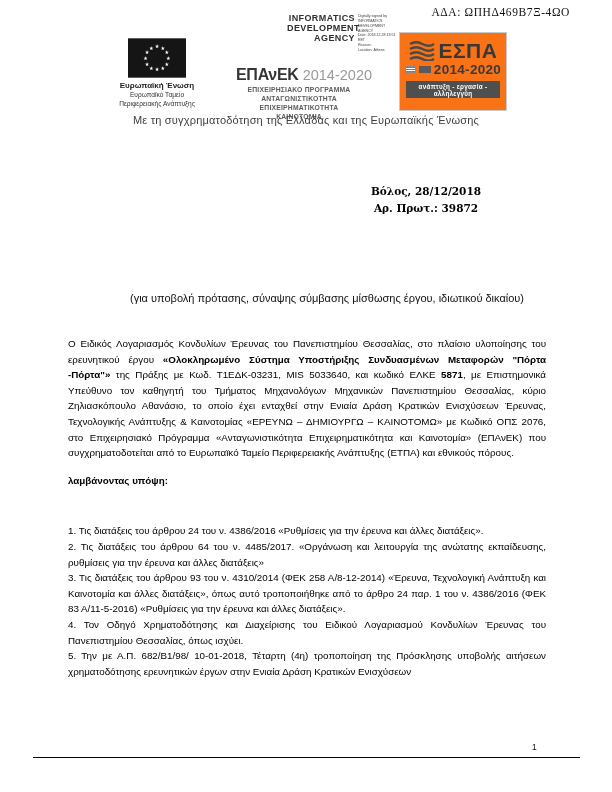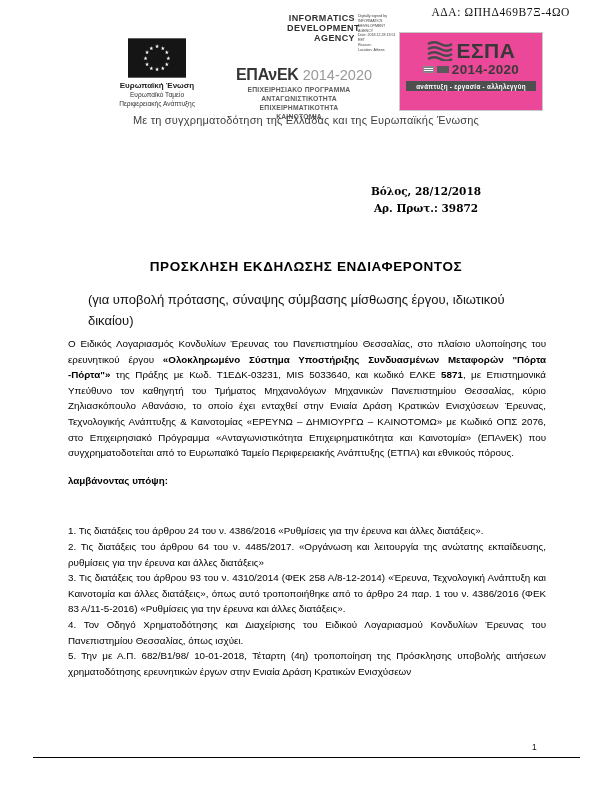--- a/index.html
+++ b/index.html
@@ -23,43 +23,43 @@
   .epanek-title { font-size:16px; font-weight:bold; color:#353535; letter-spacing:-0.3px; white-space:nowrap;margin-top:24px; }
   .epanek-title .years { font-weight:normal; color:#9a9a9a; font-size:14.5px; letter-spacing:0; }
   .epanek-lines { margin-top:2px; font-size:6.8px; font-weight:bold; color:#5c5c5c; line-height:1.32; letter-spacing:0.2px; }
 
   
   .stamp { position:absolute; left:287px; top:13px; width:112px; display:flex; gap:3px; z-index:6; }
   .stamp-agency { width:68px; font-size:9px; font-weight:600; color:#2e2e2e; line-height:1.12; letter-spacing:0.4px;text-align:right; }
   .stamp-details { width:40px; font-size:3.6px; color:#3c3c3c; line-height:1.35; padding-top:1px; }
 
   
-  .espa { position:absolute; left:399px; top:32px; width:144px; height:79px; border:1px solid #c8c8c8; background:#ec4899; }
+  .espa { position:absolute; left:399px; top:32px; width:108px; height:79px; border:1px solid #c8c8c8; background:#f97316; }
   .espa-row1 { display:flex; align-items:center; justify-content:center; gap:4px; margin-top:7px; }
   .espa-name { font-size:21px; font-weight:bold; color:#383838; letter-spacing:0.5px; line-height:1; }
   .espa-row2 { display:flex; align-items:center; justify-content:center; gap:3px; margin-top:2px; }
   .flag-gr { width:11px; height:7px; border:0.5px solid #8a8a8a;
              background:repeating-linear-gradient(180deg,#7d7d7d 0 1px,#fff 1px 2.2px); }
   .flag-eu-mini { width:12px; height:7px; background:#5a5a5a; }
   .espa-years { font-size:13.5px; font-weight:bold; color:#3a3a3a; letter-spacing:0.3px; line-height:1; }
   .espa-banner { margin:4px 6px 0; background:#4f4f4f; color:#fff; font-size:6.3px; font-weight:bold;
                  text-align:center; padding:2px 0 1.5px; letter-spacing:0.3px; }
 
   
   .cofin { position:absolute; top:114px; left:0; right:0; text-align:center; font-size:11px; color:#3f3f3f; letter-spacing:0.2px; }
 
   
   .meta-block { position:absolute; left:360px; top:183px; width:132px; text-align:center;
                 font-family:"DejaVu Serif", serif; font-weight:bold; font-size:10.5px; line-height:1.65; color:#000; }
 
   
   .doc-title { position:absolute; top:259px; left:0; right:0; text-align:center;
                font-size:13.5px; font-weight:bold; letter-spacing:0.6px; }
-  .doc-subtitle { position:absolute; top:289px; left:88px; right:88px; text-align:left;
-                  font-size:13px; line-height:1.65; color:#111; }
+  .doc-subtitle { position:absolute; top:289px; left:88px; right:88px; text-align:right;
+                  font-size:11px; line-height:1.65; color:#111; }
 
   
   .body-text { position:absolute; left:68px; top:336px; width:478px;
                font-size:9.8px; line-height:15.6px; text-align:justify; color:#000; }
   .body-text .bold { font-weight:bold; }
   .considering { font-weight:bold; margin-top:12px; text-align:left; }
   .legal-list { margin-top:35px; }
   .legal-list p { margin:0; }
 
   
@@ -144,21 +144,20 @@
   <div class="cofin">Με τη συγχρηματοδότηση της Ελλάδας και της Ευρωπαϊκής Ένωσης</div>
 
   <div class="meta-block">
     <div>Βόλος, 28/12/2018</div>
     <div>
       <span>Αρ. Πρωτ.:</span>
       <span>39872</span>
     </div>
   </div>
 
-  <div class="doc-title">ΠΡΟΣΚΛΗΣΗ ΕΚΔΗΛΩΣΗΣ ΕΝΔΙΑΦΕΡΟΝΤΟΣ</div>
   <div class="doc-subtitle">(για υποβολή πρότασης, σύναψης σύμβασης μίσθωσης έργου, ιδιωτικού δικαίου)</div>
 
   <div class="body-text">
     <p><span>Ο Ειδικός Λογαριασμός Κονδυλίων Έρευνας του Πανεπιστημίου Θεσσαλίας, στο πλαίσιο υλοποίησης του ερευνητικού έργου </span><span class="bold">«Ολοκληρωμένο Σύστημα Υποστήριξης Συνδυασμένων Μεταφορών "Πόρτα -Πόρτα"»</span><span> της Πράξης με Κωδ. Τ1ΕΔΚ-03231, MIS 5033640, και κωδικό ΕΛΚΕ </span><span class="bold">5871</span><span>, με Επιστημονικά Υπεύθυνο τον καθηγητή του Τμήματος Μηχανολόγων Μηχανικών Πανεπιστημίου Θεσσαλίας, κύριο Ζηλιασκόπουλο Αθανάσιο, το οποίο έχει ενταχθεί στην Ενιαία Δράση Κρατικών Ενισχύσεων Έρευνας, Τεχνολογικής Ανάπτυξης &amp; Καινοτομίας «ΕΡΕΥΝΩ – ΔΗΜΙΟΥΡΓΩ – ΚΑΙΝΟΤΟΜΩ» με Κωδικό ΟΠΣ 2076, στο Επιχειρησιακό Πρόγραμμα «Ανταγωνιστικότητα Επιχειρηματικότητα και Καινοτομία» (ΕΠΑνΕΚ) που συγχρηματοδοτείται από το Ευρωπαϊκό Ταμείο Περιφερειακής Ανάπτυξης (ΕΤΠΑ) και εθνικούς πόρους.</span></p>
     <p class="considering">λαμβάνοντας υπόψη:</p>
     <div class="legal-list">
       <p>1. Τις διατάξεις του άρθρου 24 του ν. 4386/2016 «Ρυθμίσεις για την έρευνα και άλλες διατάξεις».</p>
       <p>2. Τις διατάξεις του άρθρου 64 του ν. 4485/2017. «Οργάνωση και λειτουργία της ανώτατης εκπαίδευσης, ρυθμίσεις για την έρευνα και άλλες διατάξεις»</p>
       <p>3. Τις διατάξεις του άρθρου 93 του ν. 4310/2014 (ΦΕΚ 258 Α/8-12-2014) «Έρευνα, Τεχνολογική Ανάπτυξη και Καινοτομία και άλλες διατάξεις», όπως αυτό τροποποιήθηκε από το άρθρο 24 παρ. 1 του ν. 4386/2016 (ΦΕΚ 83 Α/11-5-2016) «Ρυθμίσεις για την έρευνα και άλλες διατάξεις».</p>
       <p>4. Τον Οδηγό Χρηματοδότησης και Διαχείρισης του Ειδικού Λογαριασμού Κονδυλίων Έρευνας του Πανεπιστημίου Θεσσαλίας, όπως ισχύει.</p>

